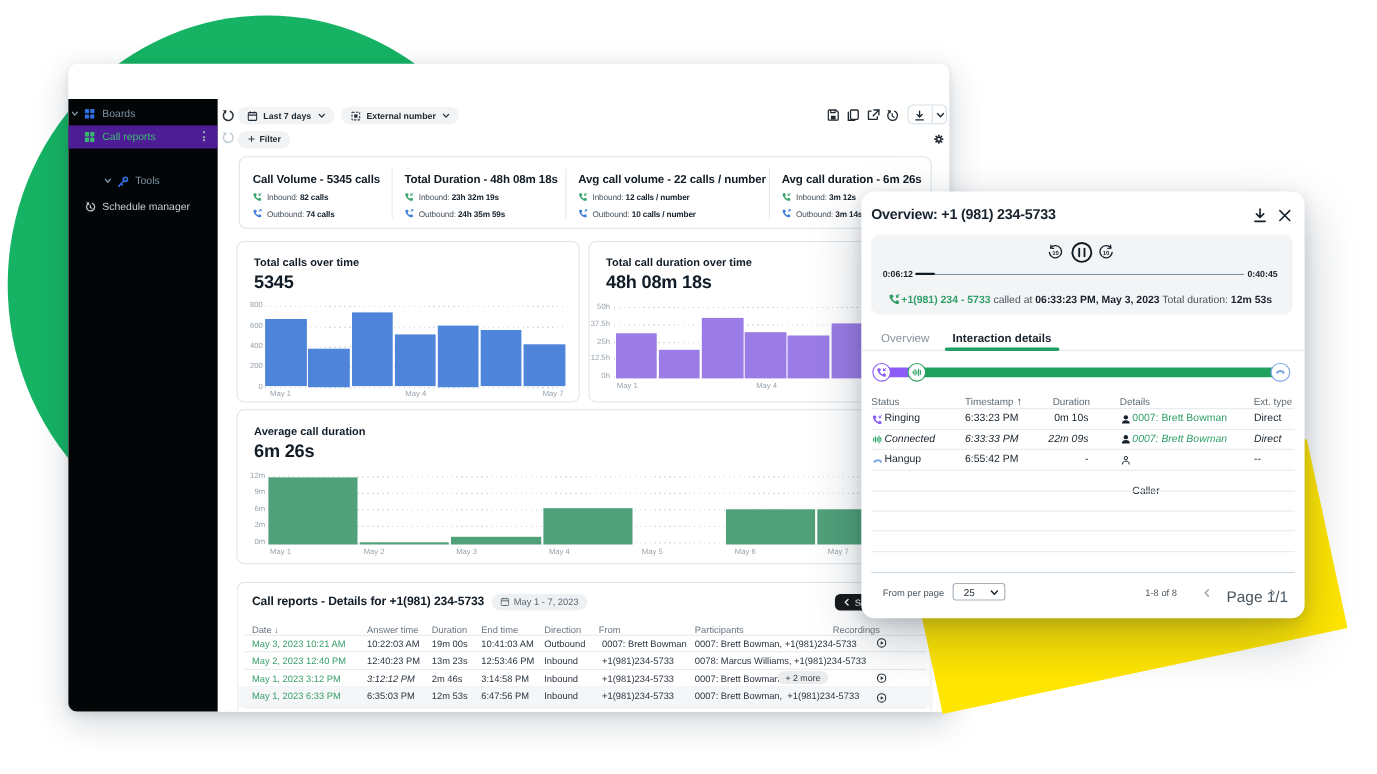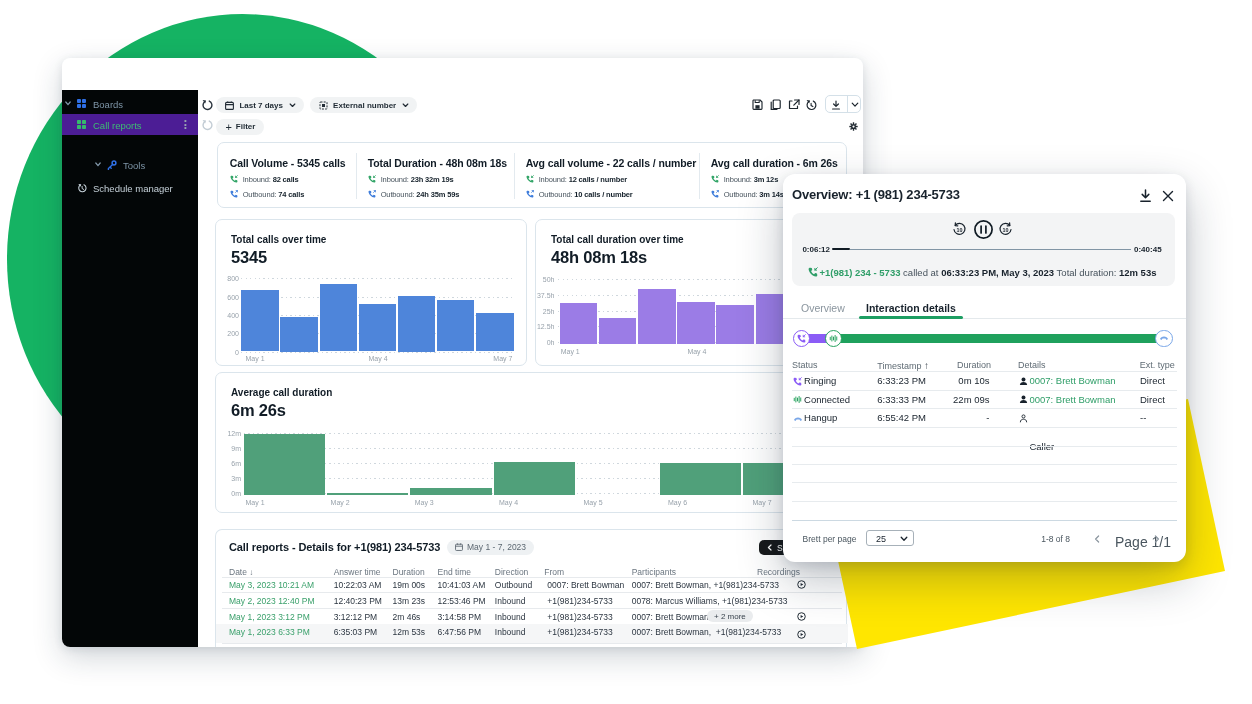--- a/index.html
+++ b/index.html
@@ -395,21 +395,21 @@
           <div class="td" style="left:117.7px;">12:40:23 PM</div>
           <div class="td" style="left:176.5px;">13m 23s</div>
           <div class="td" style="left:221.5px;">12:53:46 PM</div>
           <div class="td" style="left:278.8px;">Inbound</div>
           <div class="td" style="left:331.3px;">+1(981)234-5733</div>
           <div class="td" style="left:415.7px;">0078: Marcus Williams, +1(981)234-5733</div>
         </div>
         <div class="abs hline" style="left:6px; top:78.4px; width:620px;"></div>
         <div class="row abs" style="top:79px; height:14.5px;">
           <div class="td dt" style="left:13px;">May 1, 2023 3:12 PM</div>
-          <div class="td" style="left:117.7px;">3:12:12 PM</div>
+          <div class="td" style="left:117.7px;font-style:italic;">3:12:12 PM</div>
           <div class="td" style="left:176.5px;">2m 46s</div>
           <div class="td" style="left:221.5px;">3:14:58 PM</div>
           <div class="td" style="left:278.8px;">Inbound</div>
           <div class="td" style="left:331.3px;">+1(981)234-5733</div>
           <div class="td" style="left:415.7px;">0007: Brett Bowman</div>
           <div class="abs" style="left:491px; top:1px; height:12px; background:#eaecee; border-radius:7px; font-size:8px; color:#39434d; display:flex; align-items:center; padding:0 7px;">+ 2 more</div>
           <svg class="abs" style="left:581px; top:2.5px;" width="9" height="9" viewBox="0 0 10 10">
               <circle cx="5" cy="5" r="4.2" fill="none" stroke="#1f2933" stroke-width="1.1"></circle>
               <path d="M4 3.2 L7 5 L4 6.8 Z" fill="#1f2933"></path>
             </svg>
@@ -519,21 +519,21 @@
       <div class="otd" style="left:94.3px;">6:33:23 PM</div>
       <div class="otd" style="left:158px; width:48.5px; text-align:right;">0m 10s</div>
       <svg class="abs" style="left:235.7px; top:3.5px;" width="9" height="9" viewBox="0 0 10 10">
           <circle cx="5" cy="2.7" r="2.2" fill="#18222c"></circle>
           <path d="M1 9 C1 6.6 2.8 5.6 5 5.6 C7.2 5.6 9 6.6 9 9 Z" fill="#18222c"></path>
         </svg>
       <div class="otd" style="left:246.4px; color:#2f9e68;">0007: Brett Bowman</div>
       <div class="otd" style="left:357px;">Direct</div>
     </div>
     <div class="abs ohl" style="top:215.9px;"></div>
-    <div class="orow" style="top:217.5px;">
+    <div class="orow" style="top:217.5px;font-style:italic;">
       <svg class="abs" style="left:9.8px; top:3.5px;" width="9" height="9" viewBox="0 0 10 10">
           <path d="M1.4 3.6 L1.4 6.4 M3.2 2.2 L3.2 7.8 M5 3.4 L5 6.6 M6.8 1.6 L6.8 8.4 M8.6 3.2 L8.6 6.8" stroke="#27a35f" stroke-width="1.1" stroke-linecap="round"></path>
         </svg>
       <div class="otd" style="left:21.1px;">Connected</div>
       <div class="otd" style="left:94.3px;">6:33:33 PM</div>
       <div class="otd" style="left:158px; width:48.5px; text-align:right;">22m 09s</div>
       <svg class="abs" style="left:235.7px; top:3.5px;" width="9" height="9" viewBox="0 0 10 10">
           <circle cx="5" cy="2.7" r="2.2" fill="#18222c"></circle>
           <path d="M1 9 C1 6.6 2.8 5.6 5 5.6 C7.2 5.6 9 6.6 9 9 Z" fill="#18222c"></path>
         </svg>
@@ -555,21 +555,21 @@
       <div class="otd" style="left:246.4px;margin-top:29px;">Caller</div>
       <div class="otd" style="left:357px;">--</div>
     </div>
     <div class="abs ohl" style="top:253.3px;"></div>
     <div class="abs ohl" style="top:271.8px;"></div>
     <div class="abs ohl" style="top:289.5px;"></div>
     <div class="abs ohl" style="top:308.4px;"></div>
     <div class="abs ohl" style="top:327.3px;"></div>
     <div class="abs ohl" style="top:346.1px; background:#ccd9e2;"></div>
 
-    <div class="abs" style="left:19.6px; top:360px; font-size:8.5px; color:#4a565f;">Brett per page</div>
+    <div class="abs" style="left:19.6px; top:360px; font-size:8.5px; color:#4a565f;">From per page</div>
     <div class="abs" style="left:83.1px; top:356.4px; width:48px; height:15.5px; border:1px solid #a7b1b9; border-radius:3px;">
       <span style="position:absolute; left:9px; top:2.6px; font-size:9px; color:#18222c;">25</span>
       <svg class="abs" style="left:33px; top:5px;" width="8" height="6" viewBox="0 0 8 6">
           <path d="M1.2 1.2 L4 4.2 L6.8 1.2" fill="none" stroke="#18222c" stroke-width="1.3" stroke-linecap="round" stroke-linejoin="round"></path>
         </svg>
     </div>
     <div class="abs" style="left:258.2px; top:360px; font-size:8.5px; color:#4a565f;">1-8 of 8</div>
     <svg class="abs" style="left:311px; top:360.5px;" width="6" height="8" viewBox="0 0 6 8">
         <path d="M4.6 1 L1.6 4 L4.6 7" fill="none" stroke="#8a959e" stroke-width="1.2" stroke-linecap="round" stroke-linejoin="round"></path>
       </svg>

